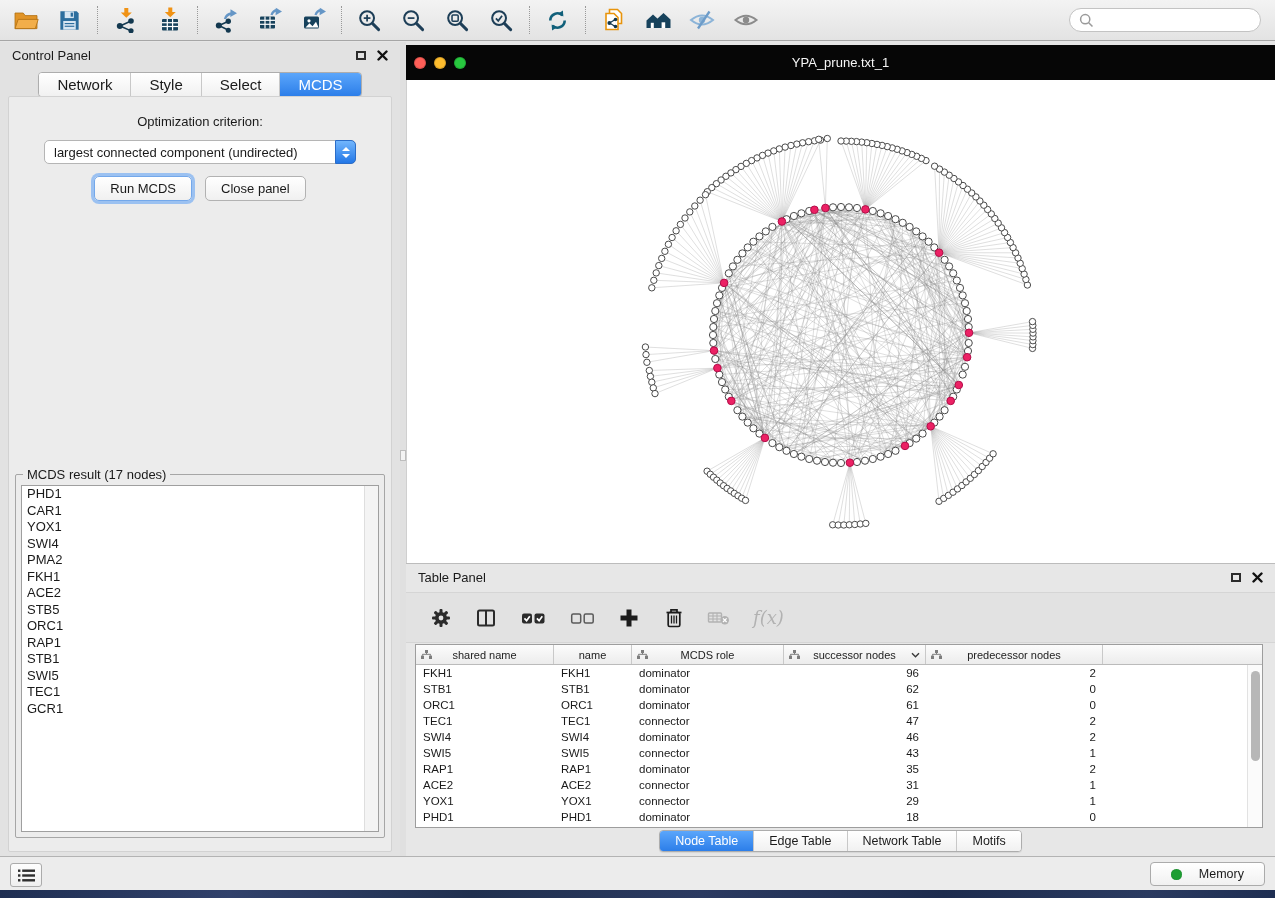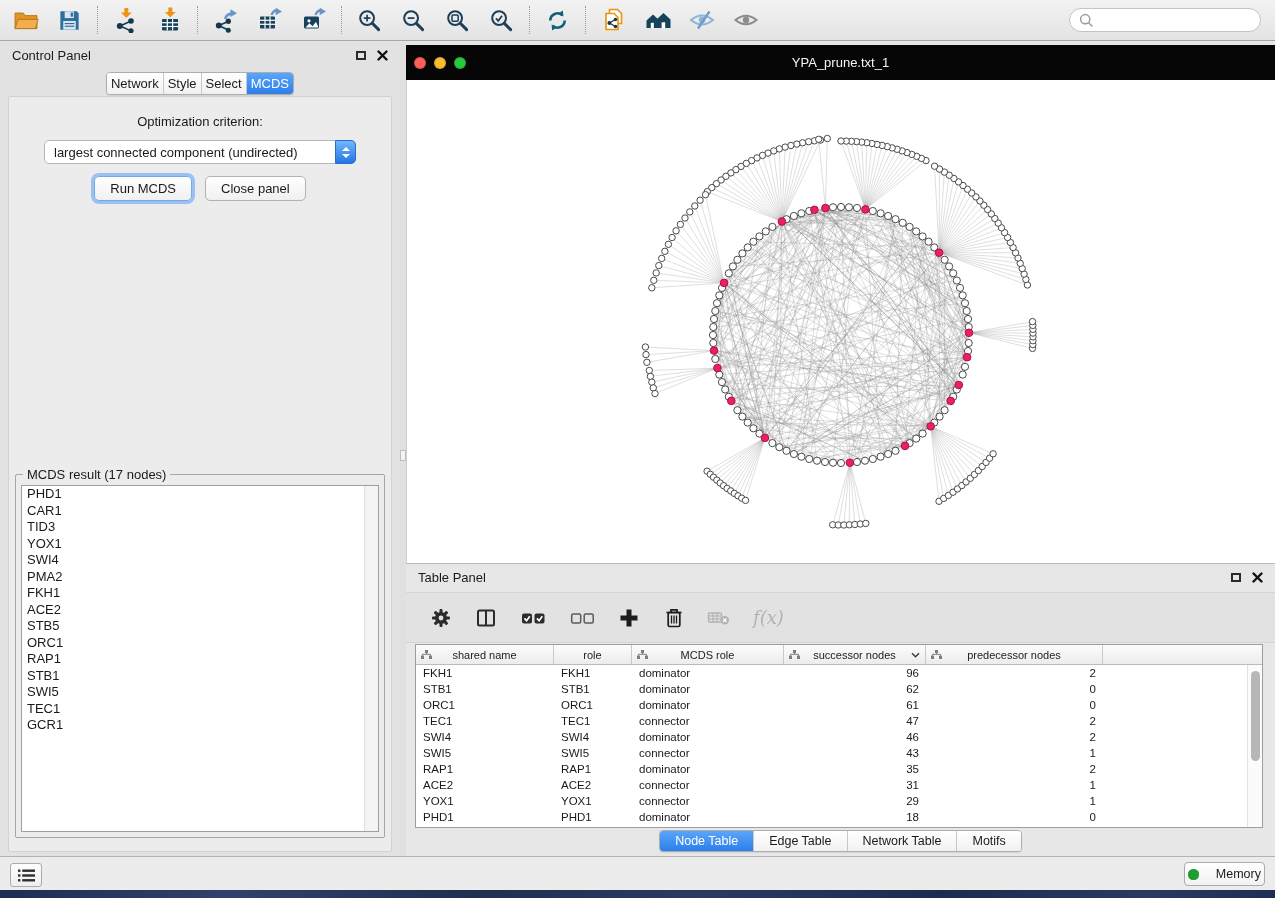--- a/index.html
+++ b/index.html
@@ -22,21 +22,21 @@
 
   
   .control-panel{position:absolute;left:0;top:42px;width:400px;bottom:42px;background:#e2e2e2;}
   .panel-titlebar{height:26px;display:flex;align-items:center;padding:0 12px;gap:11px;}
   .panel-title{font-size:13px;}
   .pt-spacer{flex:1;}
   .float-icon{width:10px;height:9px;border:2px solid #2b2b2b;box-sizing:border-box;}
   .cp-tabs{position:absolute;left:0;right:0;top:30px;display:flex;justify-content:center;}
   .seg-control{display:flex;border:1px solid #adadad;border-radius:4px;overflow:hidden;background:#fff;
     box-shadow:0 1px 1px rgba(0,0,0,.08);}
-  .seg{padding:3px 4px;font-size:13px;background:linear-gradient(#ffffff,#f1f1f1);
+  .seg{padding:3px 18px;font-size:15px;background:linear-gradient(#ffffff,#f1f1f1);
     border-right:1px solid #c8c8c8;white-space:nowrap;}
   .seg:last-child{border-right:0;}
   .seg.active{background:linear-gradient(#5ba6fb,#2c7ee9);color:#fff;}
   .cp-body{position:absolute;left:8px;right:8px;top:54px;bottom:4px;background:#ececec;
     border:1px solid #d2d2d2;border-radius:2px;}
   .opt-label{text-align:center;margin-top:17px;font-size:13px;}
   .combo{margin:11px auto 0;width:312px;height:24px;background:#fff;border:1px solid #b5b5b5;
     border-radius:5px;display:flex;align-items:center;box-sizing:border-box;}
   .combo-value{flex:1;font-size:13px;padding-left:9px;white-space:nowrap;overflow:hidden;}
   .combo-stepper{width:21px;height:24px;margin:-1px -1px -1px 0;border-radius:0 5px 5px 0;
@@ -100,21 +100,21 @@
   .nt-thumb{position:absolute;top:6px;left:2.5px;width:9px;height:90px;background:#b7b7b7;border-radius:5px;}
   .tp-tabs{position:absolute;left:0;right:0;bottom:4px;display:flex;justify-content:center;}
   .tp-tabs .seg{font-size:12.5px;padding:3px 15px;}
 
   
   .status-bar{position:absolute;left:0;right:0;bottom:8px;height:34px;background:#ececec;
     border-top:1px solid #b3b3b3;box-sizing:border-box;}
   .list-btn{position:absolute;left:10px;top:6px;width:30px;height:22px;
     background:linear-gradient(#fdfdfd,#efefef);border:1px solid #ababab;border-radius:3px;
     display:flex;align-items:center;justify-content:center;}
-  .memory-btn{position:absolute;right:10px;top:5px;height:24px;padding:0 3px;
+  .memory-btn{position:absolute;right:10px;top:5px;height:24px;padding:0 20px;
     background:linear-gradient(#ffffff,#f1f1f1);border:1px solid #ababab;border-radius:4px;
     display:flex;align-items:center;gap:17px;font-size:12.5px;box-sizing:border-box;}
   .mem-dot{width:11px;height:11px;border-radius:50%;background:#1e9e33;box-shadow:inset 0 0 1px #0c6b1d;}
   .desktop-strip{position:absolute;left:0;right:0;bottom:0;height:8px;
     background:linear-gradient(90deg,#1e2e52,#31416b 18%,#20304f 37%,#2b3a61 55%,#1d2c4e 74%,#2a3a60 90%,#1e2e52);}
 </style>
 </head>
 <body>
 
 <div class="app-toolbar">
@@ -363,21 +363,20 @@
     <div class="btn-row">
       <div class="mac-btn focused">Run MCDS</div>
       <div class="mac-btn">Close panel</div>
     </div>
     <fieldset class="mcds-fieldset">
       <legend>MCDS result (17 nodes)</legend>
       <div class="mcds-list">
         <div id="mcds-list-items">
             <div class="mcds-item">PHD1</div>
             <div class="mcds-item">CAR1</div>
-            <div class="mcds-item">TID3</div>
             <div class="mcds-item">YOX1</div>
             <div class="mcds-item">SWI4</div>
             <div class="mcds-item">PMA2</div>
             <div class="mcds-item">FKH1</div>
             <div class="mcds-item">ACE2</div>
             <div class="mcds-item">STB5</div>
             <div class="mcds-item">ORC1</div>
             <div class="mcds-item">RAP1</div>
             <div class="mcds-item">STB1</div>
             <div class="mcds-item">SWI5</div>
@@ -1232,21 +1231,21 @@
                 <rect x="4" y="0" width="3" height="3"></rect>
                 <rect x="0" y="5.6" width="3" height="3.4"></rect>
                 <rect x="8" y="5.6" width="3" height="3.4"></rect>
               </g>
               <path d="M5.5 3v1.3M1.5 5.6V4.3h8v1.3" stroke="#7d7d7d" fill="none" stroke-width="1"></path>
             </svg>
           </span>
           <span>shared name</span>
         </div>
         <div class="nt-hcell" style="width: 78px;">
-          <span>role</span>
+          <span>name</span>
         </div>
         <div class="nt-hcell" style="width: 152px;">
           <span class="h-icon">
             <svg width="11" height="9" viewBox="0 0 11 9">
               <g fill="#7d7d7d">
                 <rect x="4" y="0" width="3" height="3"></rect>
                 <rect x="0" y="5.6" width="3" height="3.4"></rect>
                 <rect x="8" y="5.6" width="3" height="3.4"></rect>
               </g>
               <path d="M5.5 3v1.3M1.5 5.6V4.3h8v1.3" stroke="#7d7d7d" fill="none" stroke-width="1"></path>

